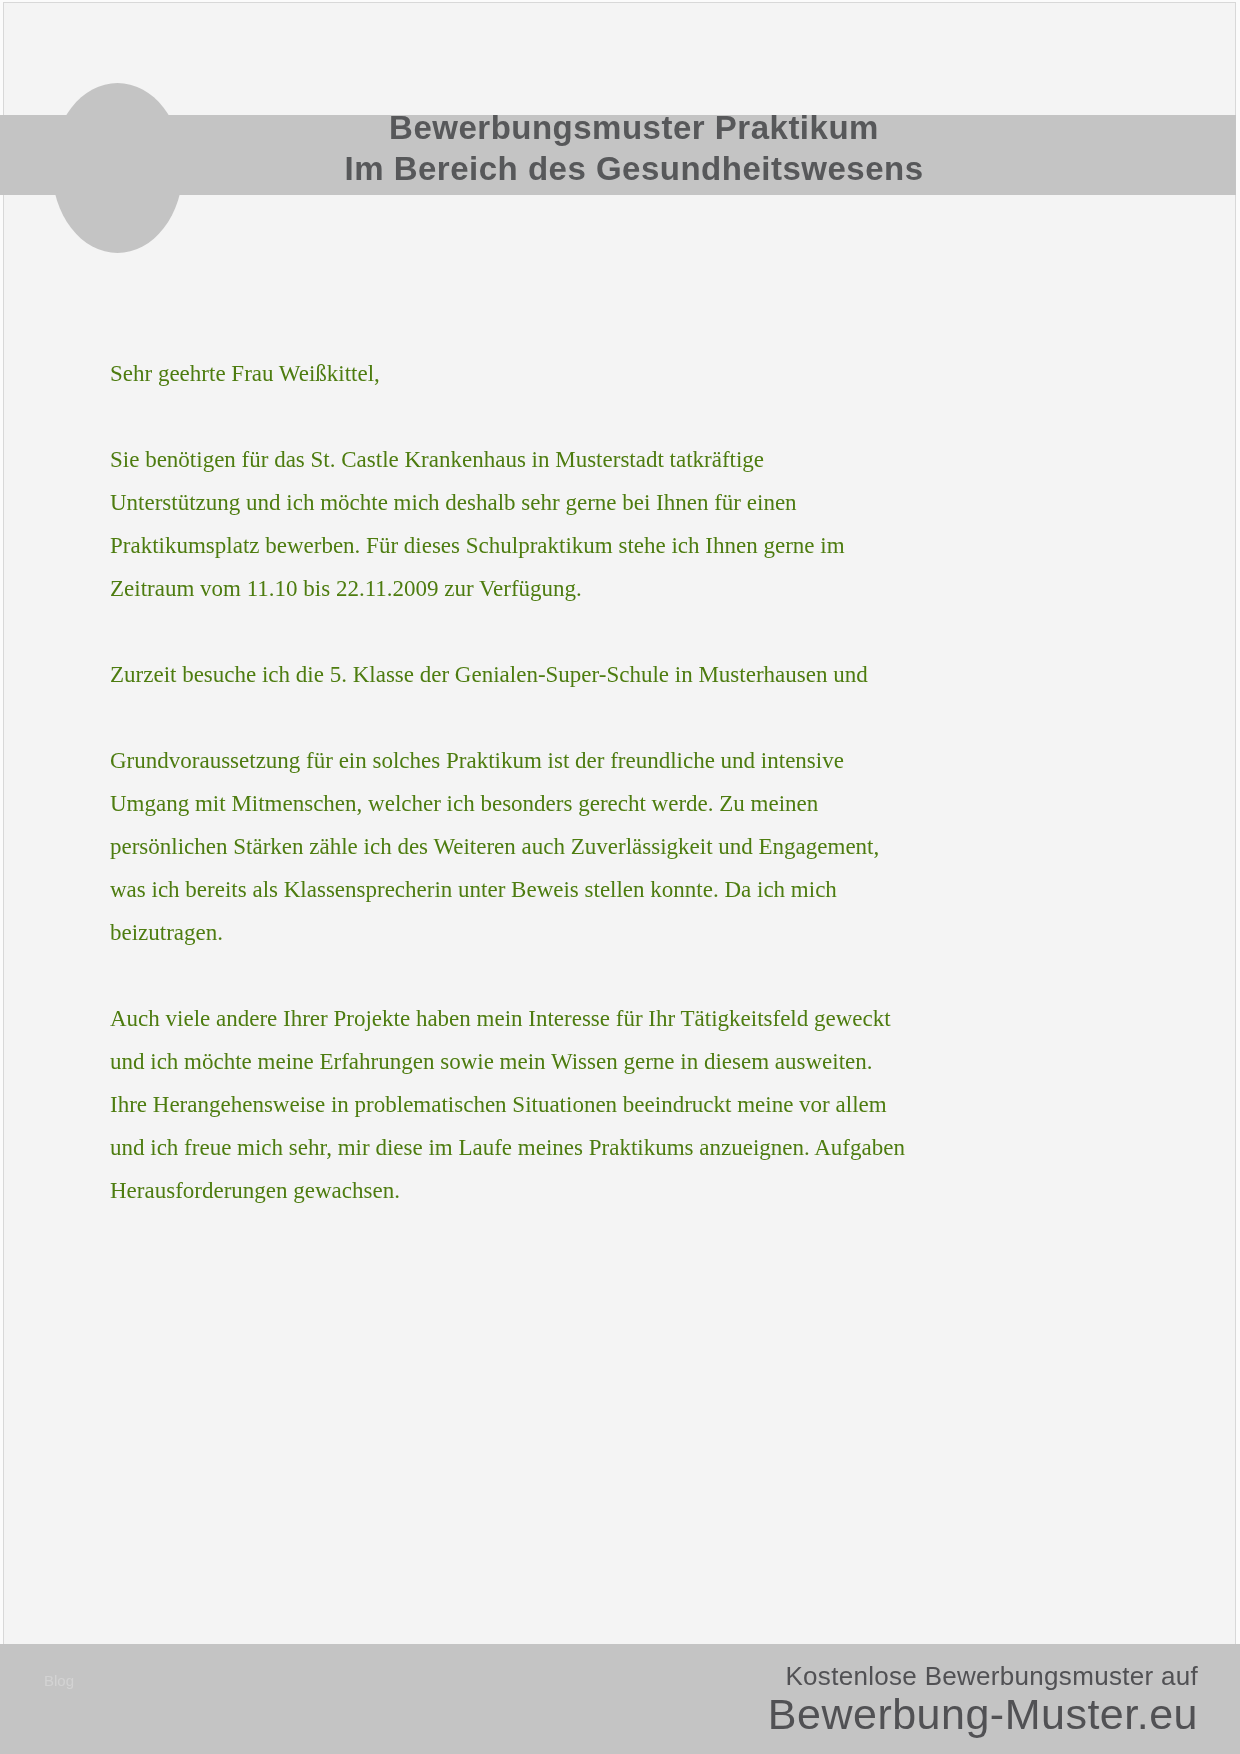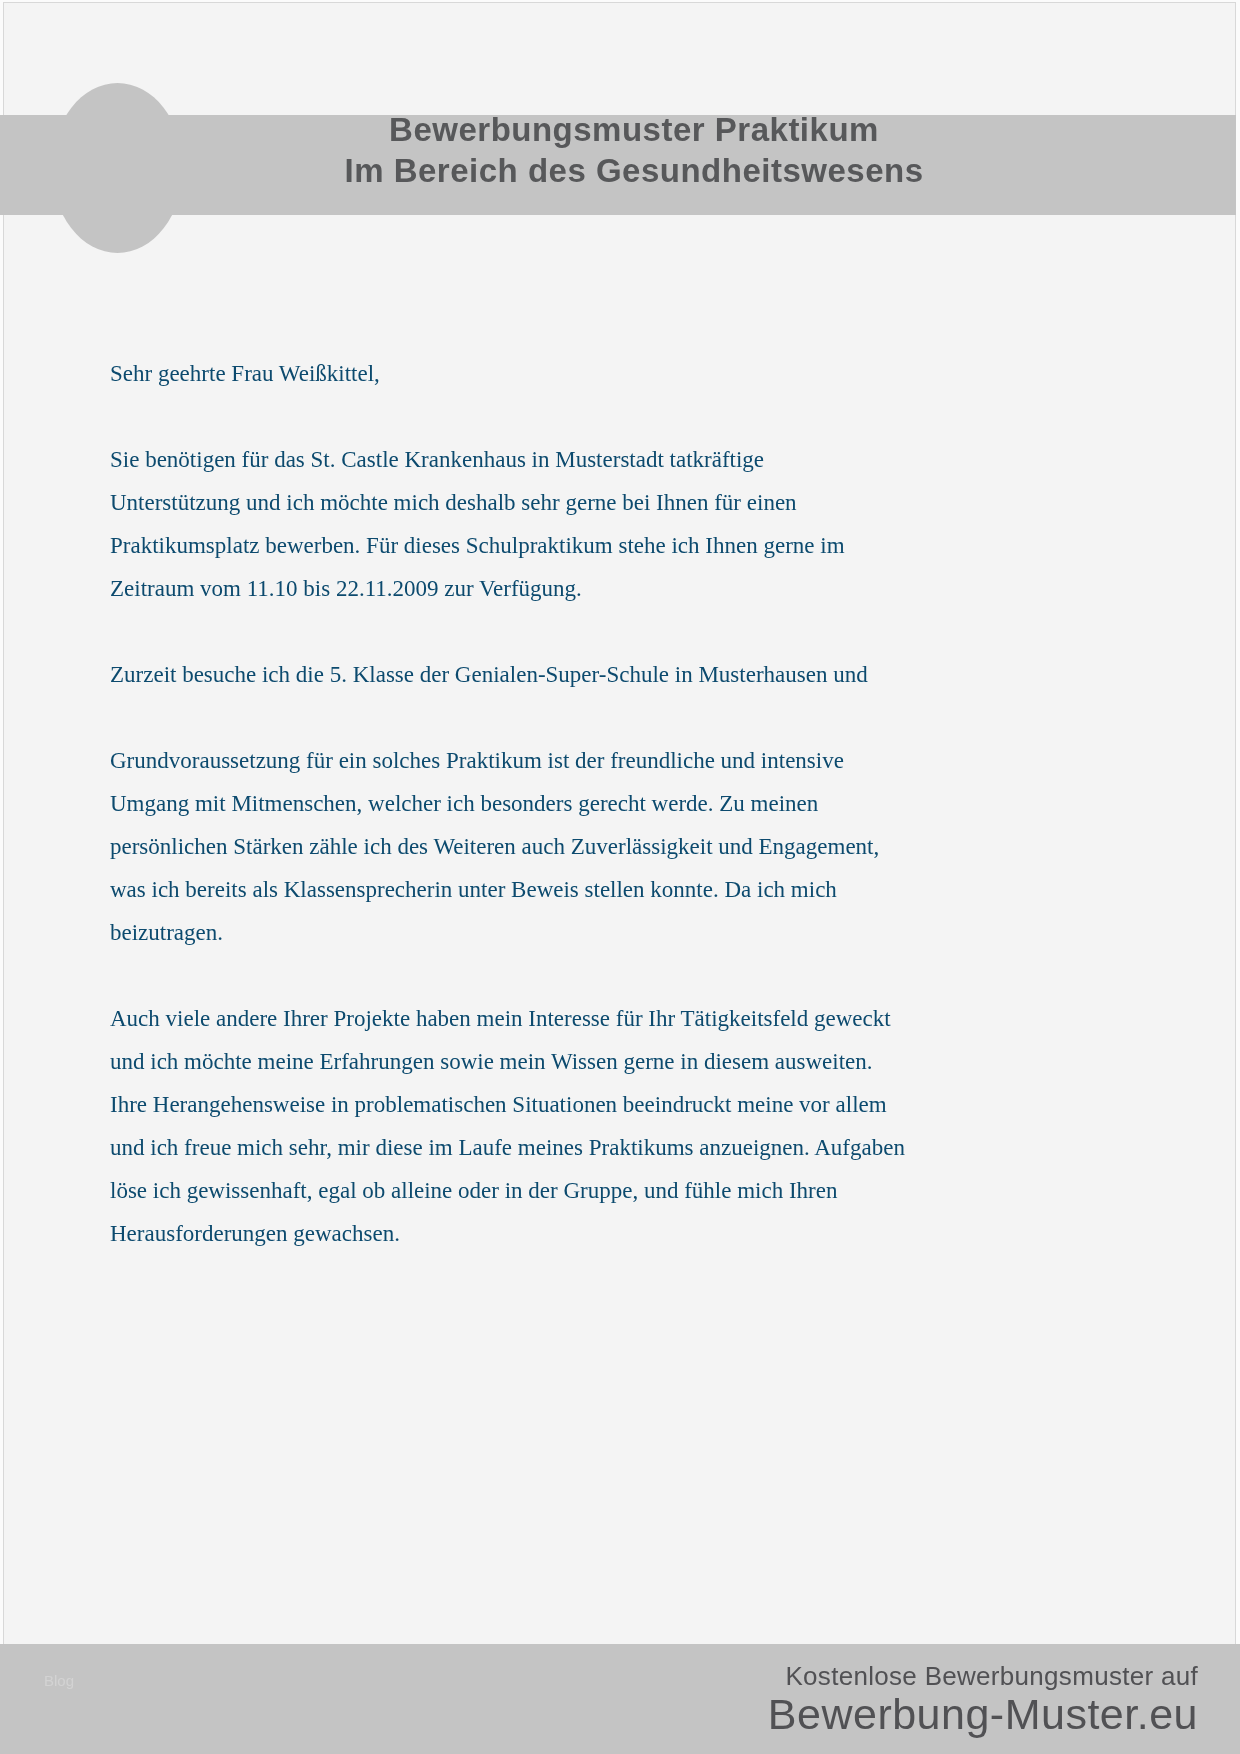--- a/index.html
+++ b/index.html
@@ -25,40 +25,40 @@
   .header-ellipse {
     position: absolute;
     left: 52px; top: 83px;
     width: 131px; height: 170px;
     background: #c4c4c4;
     border-radius: 50%;
   }
   .header-banner {
     position: absolute;
     left: 0; right: 4px; top: 115px;
-    height: 100px;
+    height: 80px;
     background: #c4c4c4;
     display: flex;
-    align-items: flex-start;
+    align-items: flex-end;
     justify-content: center;
   }
   .title-block {
     text-align: center;
     transform: translate(16px, -6px);
     color: #57585a;
     font-weight: bold;
     font-size: 33px;
     line-height: 41px;
     letter-spacing: 0.5px;
   }
   .letter-body {
     position: absolute;
     left: 110px; top: 352px;
     width: 1020px;
-    color: #0c4a6e;
+    color: #4d7c0f;
     font-family: "Liberation Serif", "DejaVu Serif", serif;
     font-size: 23px;
     line-height: 43px;
   }
   .para { margin: 0 0 43px 0; }
   .para:last-child { margin-bottom: 0; }
   .bodyline { white-space: nowrap; }
   .footer-banner {
     position: absolute;
     left: 0; right: 0; bottom: 0;
@@ -131,21 +131,20 @@
       <div class="bodyline">persönlichen Stärken zähle ich des Weiteren auch Zuverlässigkeit und Engagement,</div>
       <div class="bodyline">was ich bereits als Klassensprecherin unter Beweis stellen konnte. Da ich mich</div>
       <div class="bodyline">beizutragen.</div>
     </div>
 
     <div class="para">
       <div class="bodyline">Auch viele andere Ihrer Projekte haben mein Interesse für Ihr Tätigkeitsfeld geweckt</div>
       <div class="bodyline">und ich möchte meine Erfahrungen sowie mein Wissen gerne in diesem ausweiten.</div>
       <div class="bodyline">Ihre Herangehensweise in problematischen Situationen beeindruckt meine vor allem</div>
       <div class="bodyline">und ich freue mich sehr, mir diese im Laufe meines Praktikums anzueignen. Aufgaben</div>
-      <div class="bodyline">löse ich gewissenhaft, egal ob alleine oder in der Gruppe, und fühle mich Ihren</div>
       <div class="bodyline">Herausforderungen gewachsen.</div>
     </div>
 
   </div>
 
   <div class="footer-banner">
     <span class="watermark">Blog</span>
     <div class="footer-text">
       <div class="footer-tagline">Kostenlose Bewerbungsmuster auf</div>
       <div class="footer-brand">Bewerbung-Muster.eu</div>

